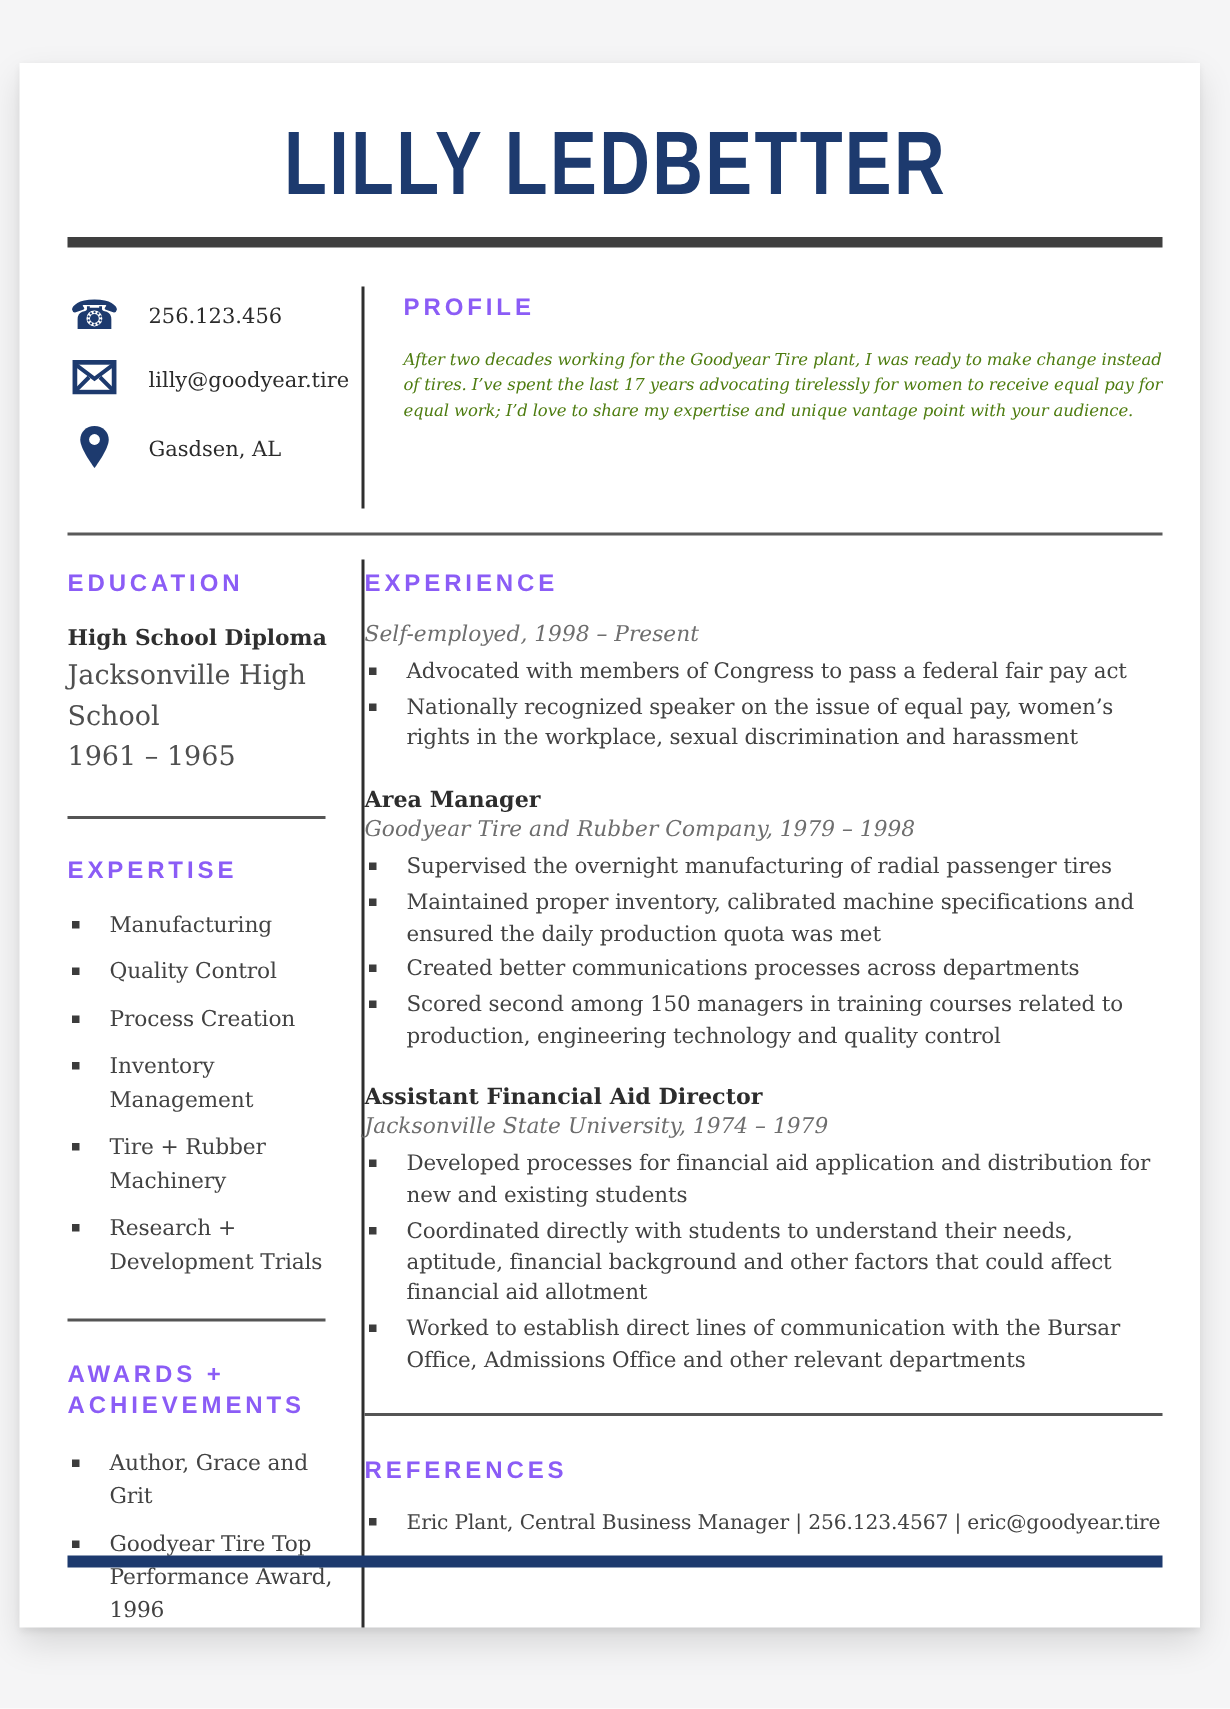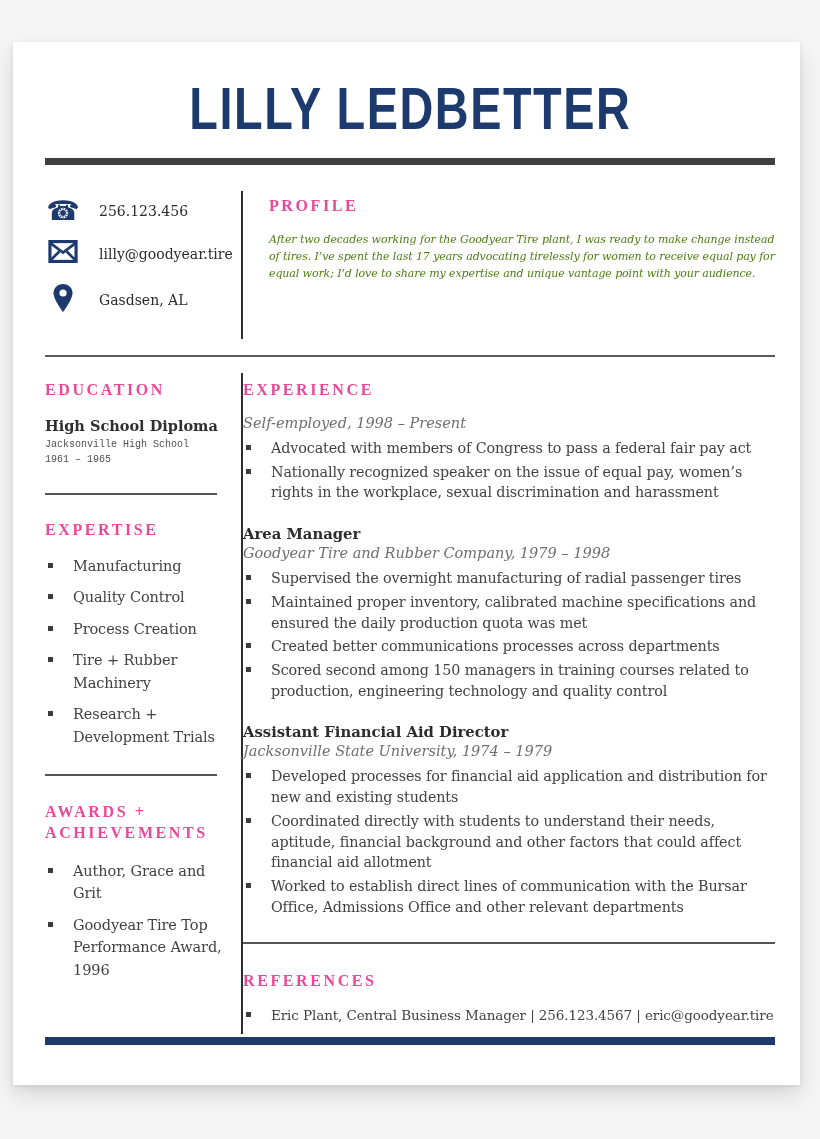--- a/index.html
+++ b/index.html
@@ -41,38 +41,38 @@
   .contact-icon {
     width: 36px; flex: none; text-align: center;
     color: #1d3a6e;
   }
   .phone-glyph { font-family: "DejaVu Sans", sans-serif; font-size: 27px; line-height: 1; color: #1d3a6e; }
   .contact-text { font-size: 14px; color: #2b2b2b; padding-left: 18px; }
   .vdiv { width: 2px; background: #2e2e2e; flex: none; }
   .profile-col { flex: 1; padding-left: 26px; padding-top: 6px; }
 
   h2.section {
-    font-family: Liberation Serif, serif;
+    font-family: Liberation Sans, sans-serif;
     font-weight: 700;
     font-size: 16px;
     letter-spacing: 2.6px;
-    color: #ec4899;
+    color: #8b5cf6;
     margin-bottom: 16px;
   }
   .profile-body { font-size: 11px; line-height: 1.56; color: #4d7c0f; letter-spacing: -0.1px; font-style: italic; }
 
   .full-rule { height: 2px; background: #5a5a5a; margin-top: 16px; }
 
   
   .main-row { display: flex; margin-top: 16px; min-height: 672px; padding-bottom: 20px; }
   .left-col { width: 196px; flex: none; padding-top: 8px; padding-right: 18px; }
   .right-col { flex: 1; padding-top: 8px; }
 
   .edu-degree { font-size: 14.5px; font-weight: 700; color: #2f2f2f; line-height: 1.5; }
-  .edu-line { font-size: 10px; color: #4f4f4f; line-height: 1.5; font-family: Liberation Mono, monospace; }
+  .edu-line { font-size: 18px; color: #4f4f4f; line-height: 1.5; }
 
   .sub-rule { height: 2px; background: #555; margin: 26px 0 26px; width: 172px; }
 
   ul.sq-list { list-style: none; }
   ul.sq-list li {
     position: relative;
     padding-left: 28px;
     font-size: 14.5px;
     color: #424242;
     line-height: 1.55;
@@ -169,20 +169,21 @@
         </section>
 
         <div class="sub-rule"></div>
 
         <section>
           <h2 class="section">EXPERTISE</h2>
           <ul class="sq-list">
             <li>Manufacturing</li>
             <li>Quality Control</li>
             <li>Process Creation</li>
+            <li>Inventory Management</li>
             <li>Tire + Rubber Machinery</li>
             <li>Research + Development Trials</li>
           </ul>
         </section>
 
         <div class="sub-rule"></div>
 
         <section>
           <h2 class="section awards-heading">
             <span>AWARDS +</span><br>

